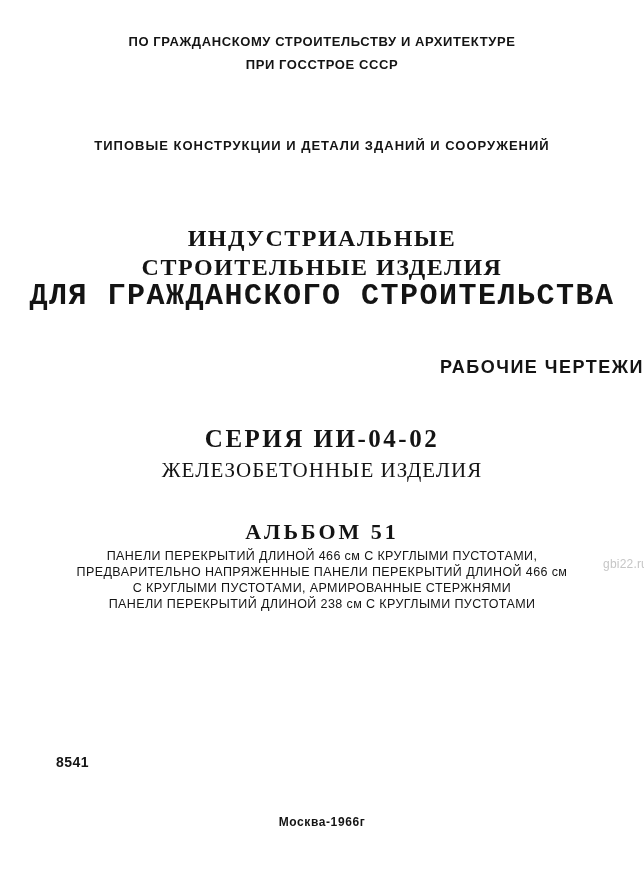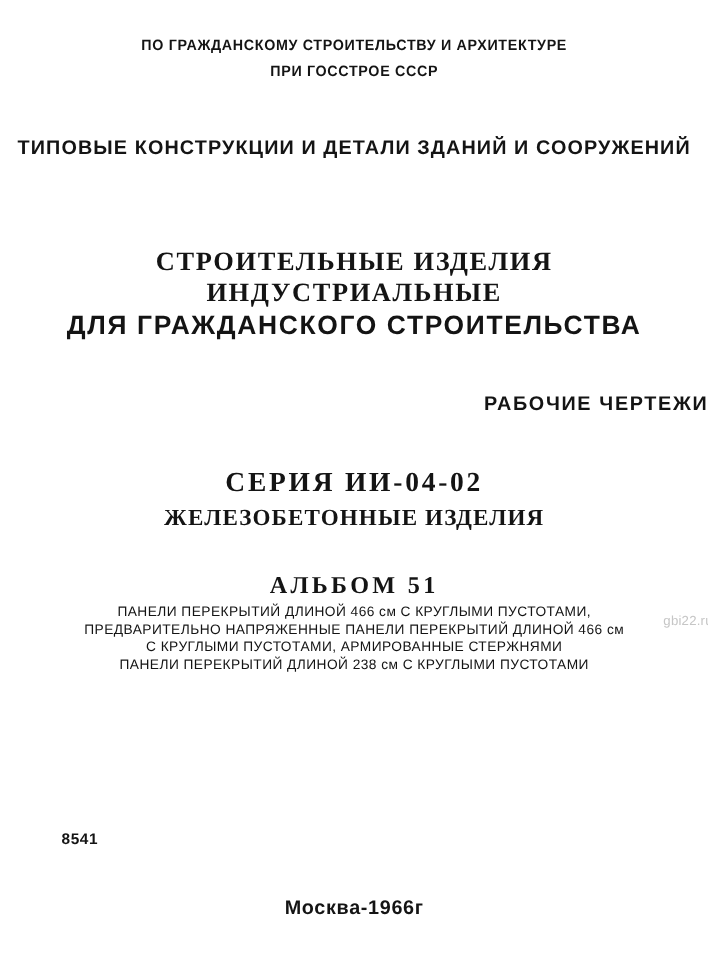--- a/index.html
+++ b/index.html
@@ -24,58 +24,58 @@
   }
   .committee {
     top: 31px;
     font-size: 13px;
     font-weight: 700;
     letter-spacing: 0.6px;
     line-height: 22px;
     transform: scaleY(1.05);
   }
   .series-banner {
-    top: 124px;
-    font-size: 18px;
+    top: 138px;
+    font-size: 13px;
     font-weight: 700;
     letter-spacing: 1px;
   }
   .main-title {
     top: 224px;
     font-weight: 700;
     line-height: 29px;
     letter-spacing: 1.5px;
   }
   .main-title .serif-line {
     font-family: "Liberation Serif", serif;
     font-size: 24px;
   }
   .main-title .sans-line {
-    font-family: Liberation Sans, sans-serif;
-    font-size: 24px;
+    font-family: Liberation Mono, monospace;
+    font-size: 30px;
   }
   .doc-type {
     top: 357px;
     font-size: 18px;
     font-weight: 700;
     letter-spacing: 1.5px;
     text-align: right;
   }
   .series-number {
     top: 425px;
     font-family: "Liberation Serif", serif;
     font-size: 25px;
     font-weight: 700;
     letter-spacing: 2.5px;
   }
   .series-material {
     top: 458px;
     font-family: "Liberation Serif", serif;
     font-size: 21px;
-    font-weight: 700;
+    font-weight: 400;
     letter-spacing: 1px;
   }
   .album-title {
     top: 519px;
     font-family: "Liberation Serif", serif;
     font-size: 22px;
     font-weight: 700;
     letter-spacing: 3px;
   }
   .album-desc {
@@ -97,40 +97,40 @@
   .print-code {
     position: absolute;
     top: 754px;
     left: 56px;
     font-size: 14px;
     font-weight: 700;
     letter-spacing: 0.5px;
   }
   .imprint {
     top: 815px;
-    font-size: 18px;
+    font-size: 12px;
     font-weight: 700;
     letter-spacing: 0.6px;
   }
 </style>
 </head>
 <body>
 
 <div class="page">
 
   <div class="centered committee">
     <div>ПО ГРАЖДАНСКОМУ СТРОИТЕЛЬСТВУ И АРХИТЕКТУРЕ</div>
     <div>ПРИ ГОССТРОЕ СССР</div>
   </div>
 
   <div class="centered series-banner">ТИПОВЫЕ КОНСТРУКЦИИ И ДЕТАЛИ ЗДАНИЙ И СООРУЖЕНИЙ</div>
 
   <div class="centered main-title">
+    <div class="serif-line">ИНДУСТРИАЛЬНЫЕ</div>
     <div class="serif-line">СТРОИТЕЛЬНЫЕ ИЗДЕЛИЯ</div>
-    <div class="serif-line">ИНДУСТРИАЛЬНЫЕ</div>
     <div class="sans-line">ДЛЯ ГРАЖДАНСКОГО СТРОИТЕЛЬСТВА</div>
   </div>
 
   <div class="centered doc-type">РАБОЧИЕ ЧЕРТЕЖИ</div>
 
   <div class="centered series-number">СЕРИЯ ИИ-04-02</div>
 
   <div class="centered series-material">ЖЕЛЕЗОБЕТОННЫЕ ИЗДЕЛИЯ</div>
 
   <div class="centered album-title">АЛЬБОМ 51</div>

